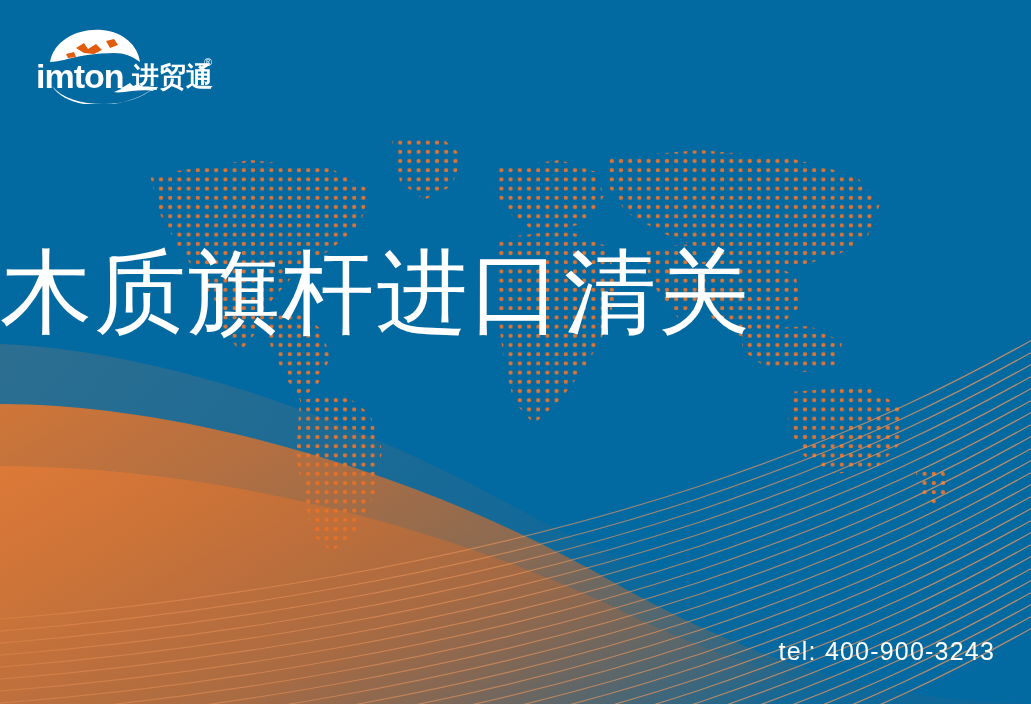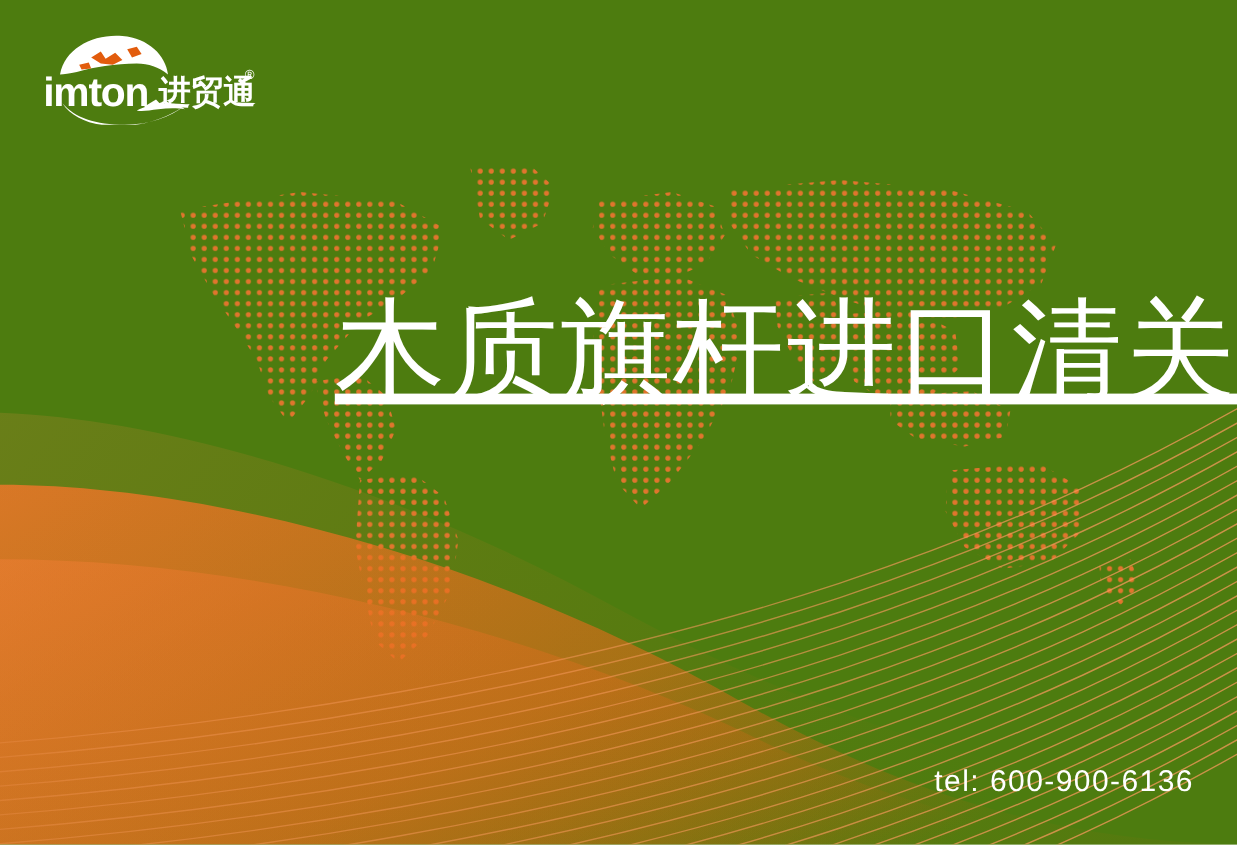--- a/index.html
+++ b/index.html
@@ -12,21 +12,21 @@
     height: 704px;
     overflow: hidden;
     font-family: "Liberation Sans", sans-serif;
   }
 
   
   .banner {
     position: relative;
     width: 1031px;
     height: 704px;
-    background: #4d7c0f;
+    background: #0369a1;
     overflow: hidden;
     box-sizing: border-box;
   }
 
   
   .map-layer {
     position: absolute;
     left: 0; top: 0;
     width: 1031px;
     height: 704px;
@@ -59,29 +59,28 @@
     width: 180px;
     height: 78px;
   }
 
   
   .headline {
     position: absolute;
     left: 0;
     top: 232px;
     width: 1031px;
-    text-align: right;
+    text-align: left;
     color: #ffffff;
     font-family: "Liberation Sans", "DejaVu Sans", sans-serif;
     font-weight: 400;
     font-size: 92px;
     line-height: 120px;
     letter-spacing: 2px;
     white-space: nowrap;
-    text-decoration: underline;
   }
   .headline .line {
     display: block;
   }
 
   
   .tel {
     position: absolute;
     right: 36px;
     bottom: 38px;
@@ -230,15 +229,15 @@
         <path d="M78 66 C 86 62, 96 60, 106 61 C 112 61.5, 116 63, 118 65 C 112 64, 104 64, 96 65 C 88 66, 82 67, 78 66 Z" fill="#ffffff"></path>
         <path d="M84 63 L94 57 L98 61 L90 65 Z" fill="#ffffff"></path>
       </g>
     </svg>
   </div>
 
   <div class="headline">
     <span class="line">木质旗杆进口清关</span>
   </div>
 
-  <div class="tel">tel: 600-900-6136</div>
+  <div class="tel">tel: 400-900-3243</div>
 
 </div>
 
 </body></html>

